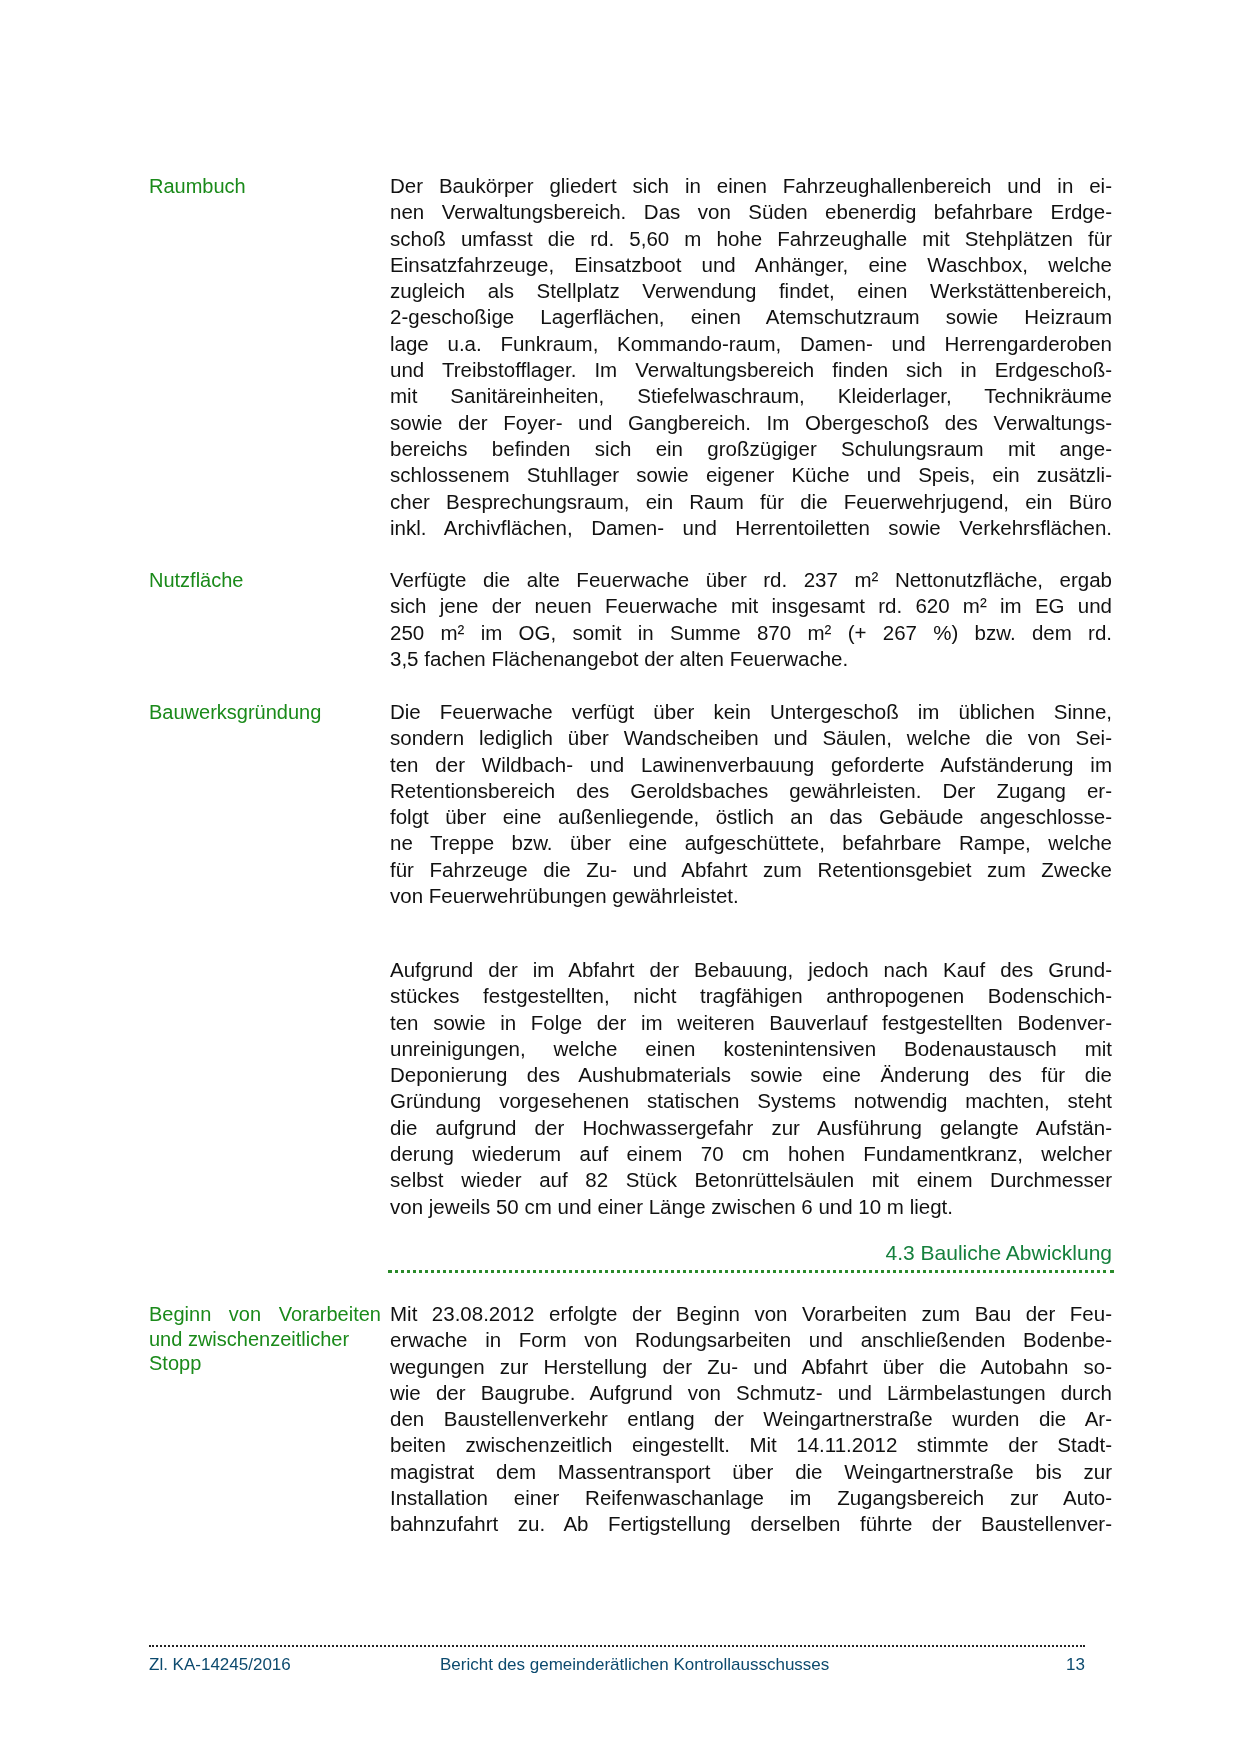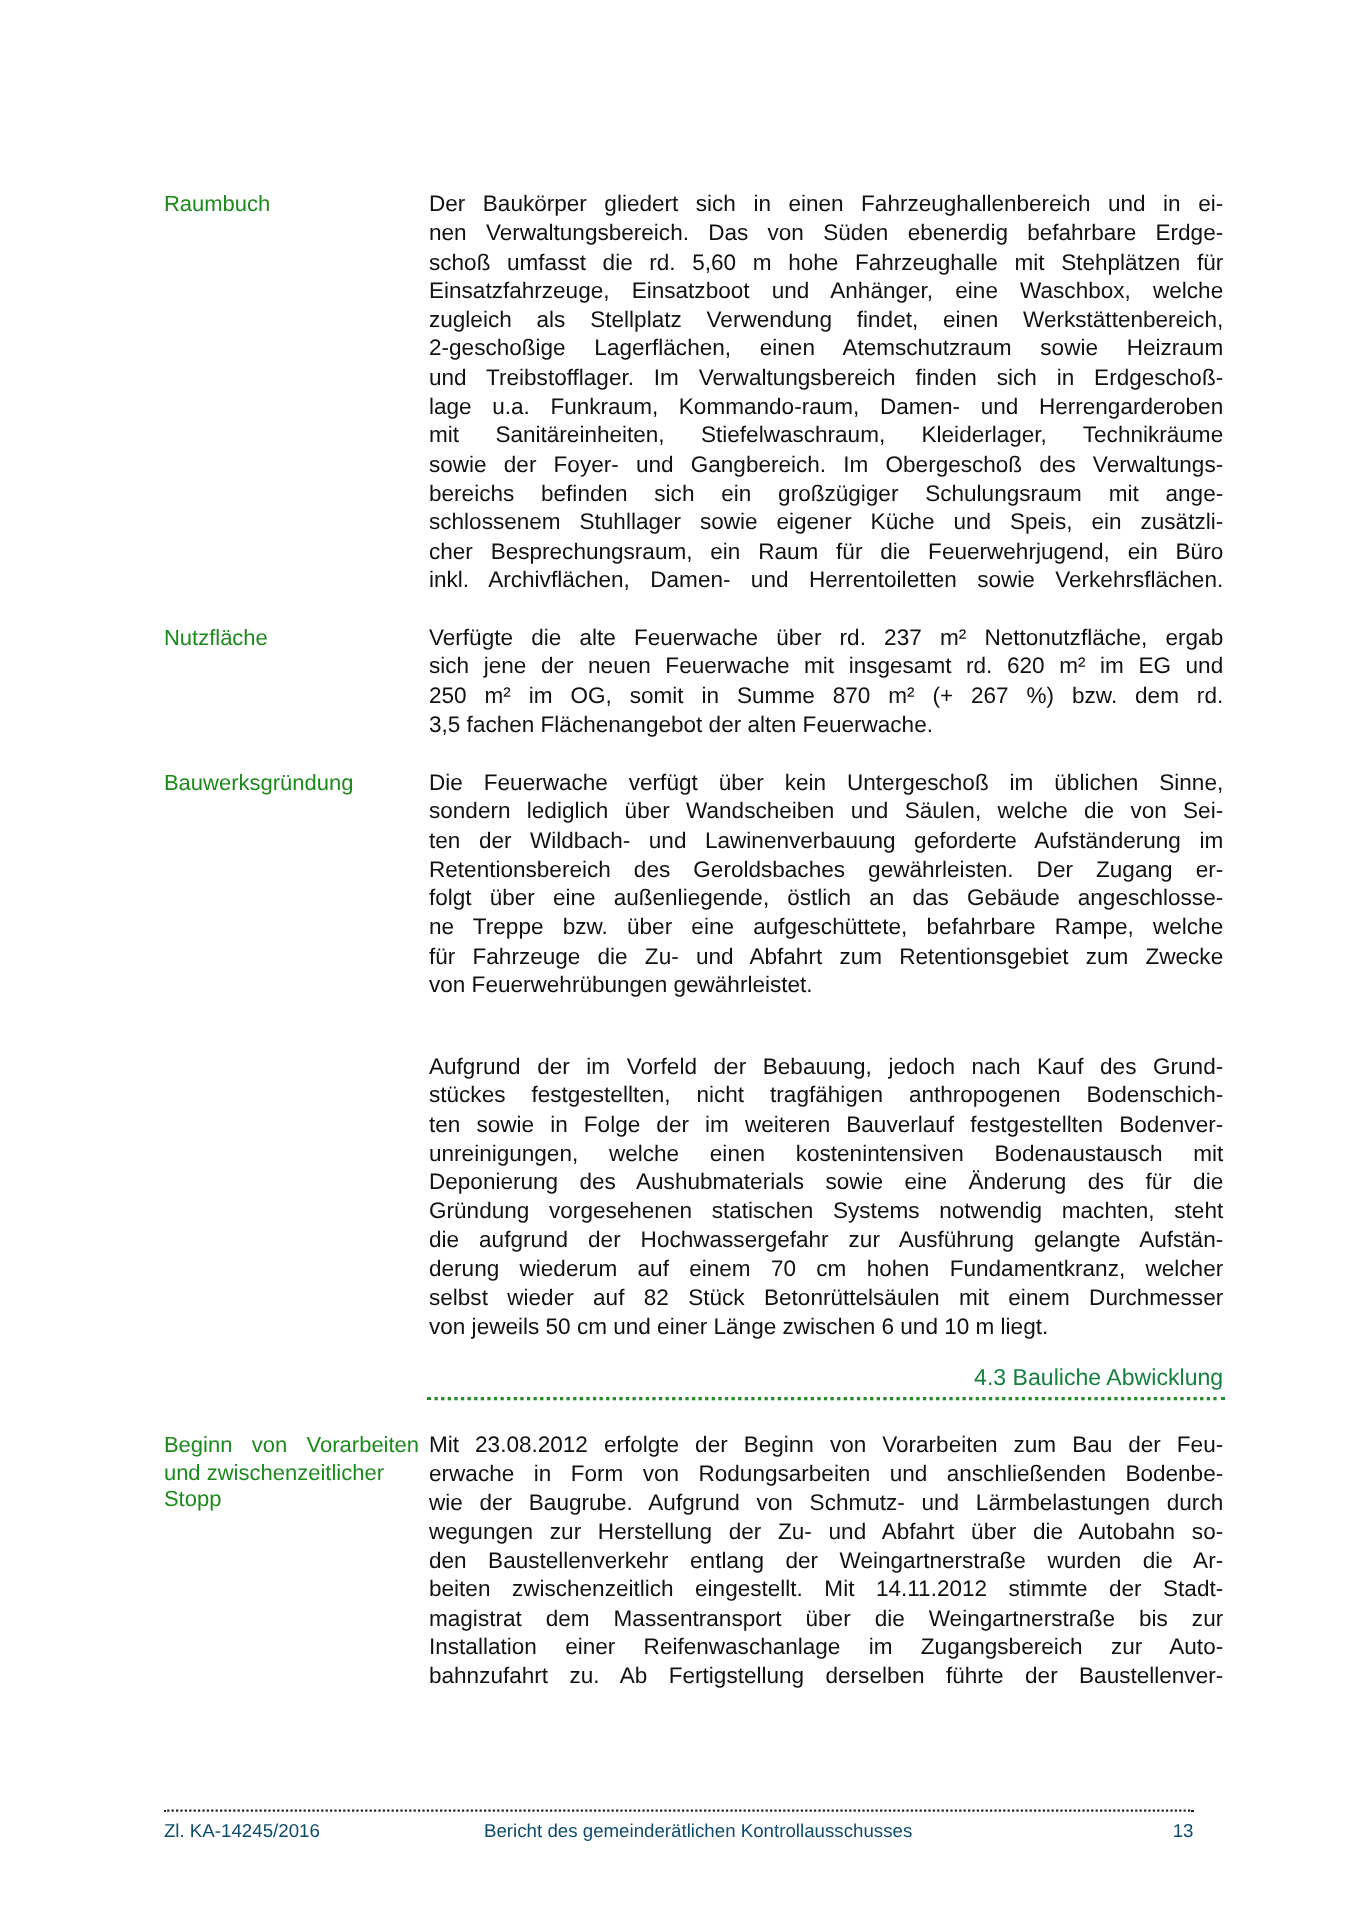--- a/index.html
+++ b/index.html
@@ -26,22 +26,22 @@
 <div class="page">
 
   <div class="side-label" style="top:173px;">Raumbuch</div>
   <div class="body-text" style="top:173px;">
     <span class="line">Der Baukörper gliedert sich in einen Fahrzeughallenbereich und in ei-</span>
     <span class="line">nen Verwaltungsbereich. Das von Süden ebenerdig befahrbare Erdge-</span>
     <span class="line">schoß umfasst die rd. 5,60 m hohe Fahrzeughalle mit Stehplätzen für</span>
     <span class="line">Einsatzfahrzeuge, Einsatzboot und Anhänger, eine Waschbox, welche</span>
     <span class="line">zugleich als Stellplatz Verwendung findet, einen Werkstättenbereich,</span>
     <span class="line">2-geschoßige Lagerflächen, einen Atemschutzraum sowie Heizraum</span>
+    <span class="line">lage u.a. Funkraum, Kommando-raum, Damen- und Herrengarderoben</span>
     <span class="line">und Treibstofflager. Im Verwaltungsbereich finden sich in Erdgeschoß-</span>
-    <span class="line">lage u.a. Funkraum, Kommando-raum, Damen- und Herrengarderoben</span>
     <span class="line">mit Sanitäreinheiten, Stiefelwaschraum, Kleiderlager, Technikräume</span>
     <span class="line">sowie der Foyer- und Gangbereich. Im Obergeschoß des Verwaltungs-</span>
     <span class="line">bereichs befinden sich ein großzügiger Schulungsraum mit ange-</span>
     <span class="line">schlossenem Stuhllager sowie eigener Küche und Speis, ein zusätzli-</span>
     <span class="line">cher Besprechungsraum, ein Raum für die Feuerwehrjugend, ein Büro</span>
     <span class="line">inkl. Archivflächen, Damen- und Herrentoiletten sowie Verkehrsflächen.</span>
   </div>
 
   <div class="side-label" style="top:567px;">Nutzfläche</div>
   <div class="body-text" style="top:567px;">
@@ -56,21 +56,21 @@
     <span class="line">Die Feuerwache verfügt über kein Untergeschoß im üblichen Sinne,</span>
     <span class="line">sondern lediglich über Wandscheiben und Säulen, welche die von Sei-</span>
     <span class="line">ten der Wildbach- und Lawinenverbauung geforderte Aufständerung im</span>
     <span class="line">Retentionsbereich des Geroldsbaches gewährleisten. Der Zugang er-</span>
     <span class="line">folgt über eine außenliegende, östlich an das Gebäude angeschlosse-</span>
     <span class="line">ne Treppe bzw. über eine aufgeschüttete, befahrbare Rampe, welche</span>
     <span class="line">für Fahrzeuge die Zu- und Abfahrt zum Retentionsgebiet zum Zwecke</span>
     <span class="line last">von Feuerwehrübungen gewährleistet.</span>
   </div>
   <div class="body-text" style="top:957px;">
-    <span class="line">Aufgrund der im Vorfeld der Bebauung, jedoch nach Kauf des Grund-</span>
+    <span class="line">Aufgrund der im Abfahrt der Bebauung, jedoch nach Kauf des Grund-</span>
     <span class="line">stückes festgestellten, nicht tragfähigen anthropogenen Bodenschich-</span>
     <span class="line">ten sowie in Folge der im weiteren Bauverlauf festgestellten Bodenver-</span>
     <span class="line">unreinigungen, welche einen kostenintensiven Bodenaustausch mit</span>
     <span class="line">Deponierung des Aushubmaterials sowie eine Änderung des für die</span>
     <span class="line">Gründung vorgesehenen statischen Systems notwendig machten, steht</span>
     <span class="line">die aufgrund der Hochwassergefahr zur Ausführung gelangte Aufstän-</span>
     <span class="line">derung wiederum auf einem 70 cm hohen Fundamentkranz, welcher</span>
     <span class="line">selbst wieder auf 82 Stück Betonrüttelsäulen mit einem Durchmesser</span>
     <span class="line last">von jeweils 50 cm und einer Länge zwischen 6 und 10 m liegt.</span>
   </div>
@@ -79,22 +79,22 @@
   <div class="green-dots" style="top:1270px;"></div>
 
   <div class="side-label" style="top:1301px;">
     <span class="line" style="height:24.5px;">Beginn von Vorarbeiten</span>
     <span style="display:block; height:24.5px;">und zwischenzeitlicher</span>
     <span style="display:block; height:24.5px;">Stopp</span>
   </div>
   <div class="body-text" style="top:1301px;">
     <span class="line">Mit 23.08.2012 erfolgte der Beginn von Vorarbeiten zum Bau der Feu-</span>
     <span class="line">erwache in Form von Rodungsarbeiten und anschließenden Bodenbe-</span>
+    <span class="line">wegungen zur Herstellung der Zu- und Abfahrt über die Autobahn so-</span>
     <span class="line">wie der Baugrube. Aufgrund von Schmutz- und Lärmbelastungen durch</span>
-    <span class="line">wegungen zur Herstellung der Zu- und Abfahrt über die Autobahn so-</span>
     <span class="line">den Baustellenverkehr entlang der Weingartnerstraße wurden die Ar-</span>
     <span class="line">beiten zwischenzeitlich eingestellt. Mit 14.11.2012 stimmte der Stadt-</span>
     <span class="line">magistrat dem Massentransport über die Weingartnerstraße bis zur</span>
     <span class="line">Installation einer Reifenwaschanlage im Zugangsbereich zur Auto-</span>
     <span class="line">bahnzufahrt zu. Ab Fertigstellung derselben führte der Baustellenver-</span>
   </div>
 
   <div class="footer-dots"></div>
   <div class="footer" style="left:149px;">Zl. KA-14245/2016</div>
   <div class="footer" style="left:440px;">Bericht des gemeinderätlichen Kontrollausschusses</div>

